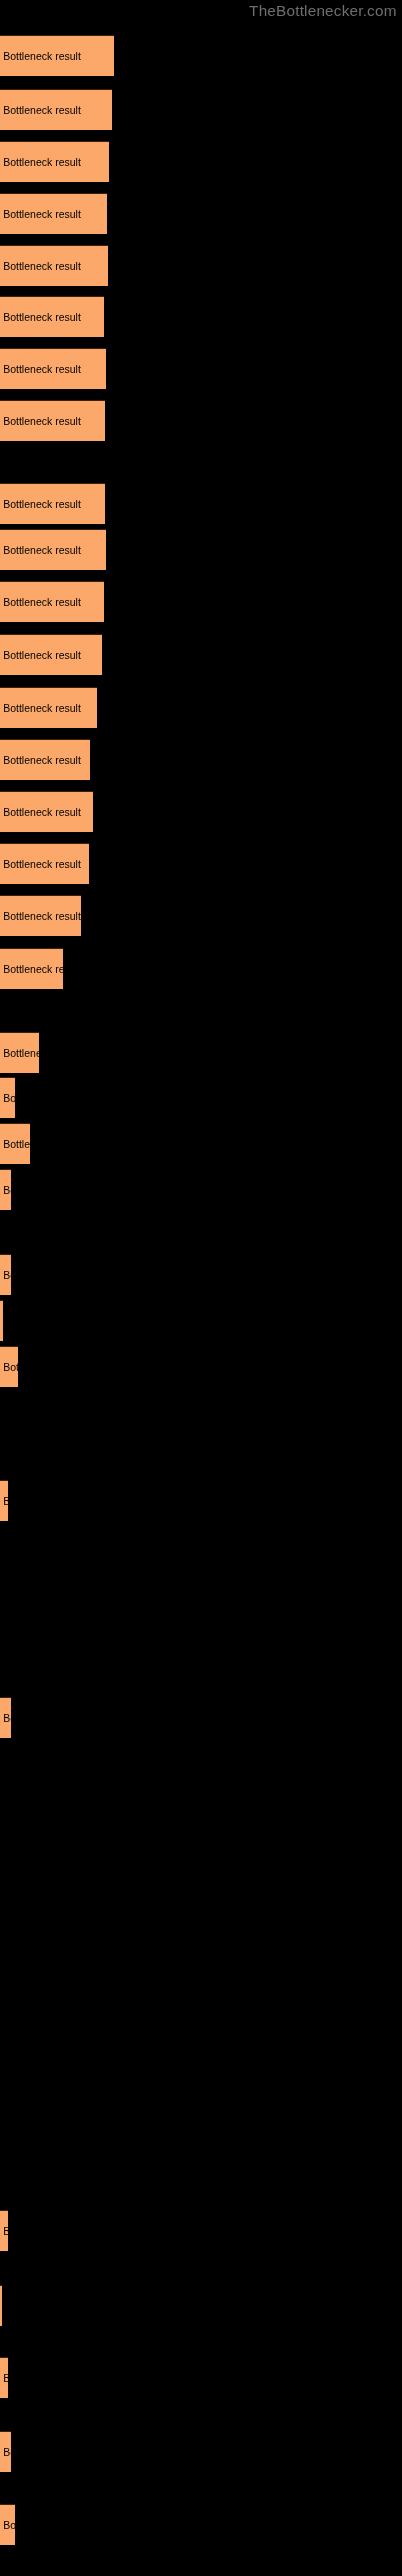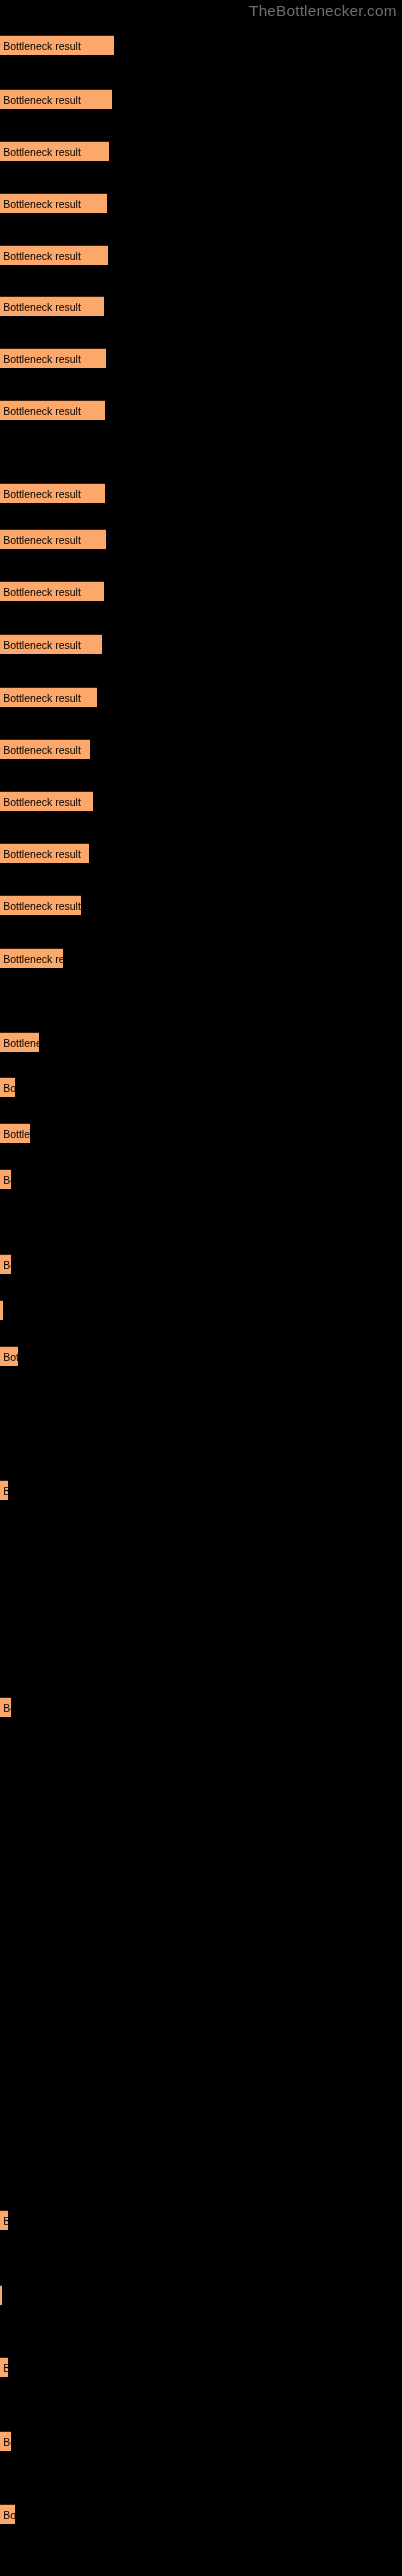--- a/index.html
+++ b/index.html
@@ -27,21 +27,21 @@
   }
   .bar-row {
     position: absolute;
     left: 0;
     height: 23px;
   }
   .bar {
     position: absolute;
     left: 0;
     top: 0;
-    height: 20px;
+    height: 41px;
     background: #fca86a;
     border-top: 0.8px solid #3d1f0a;
     box-sizing: border-box;
     overflow: hidden;
     white-space: nowrap;
   }
   .bar-label {
     position: absolute;
     left: 3.2px;
     top: 50%;

